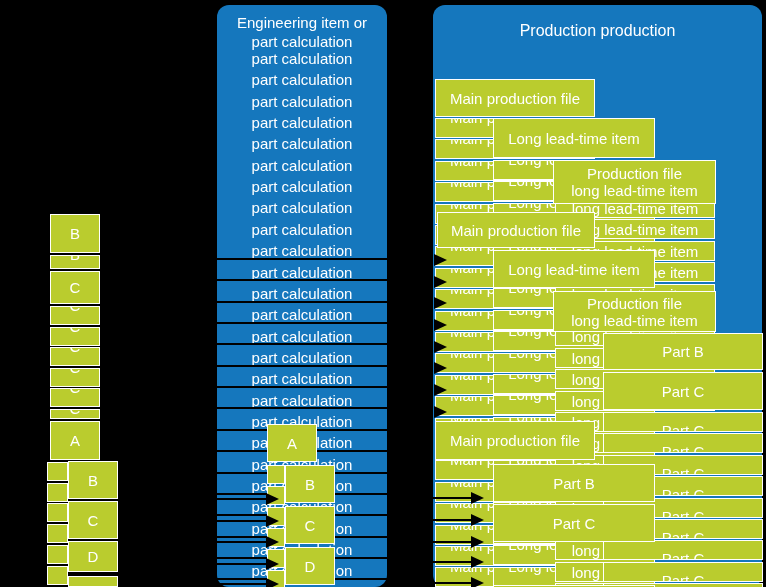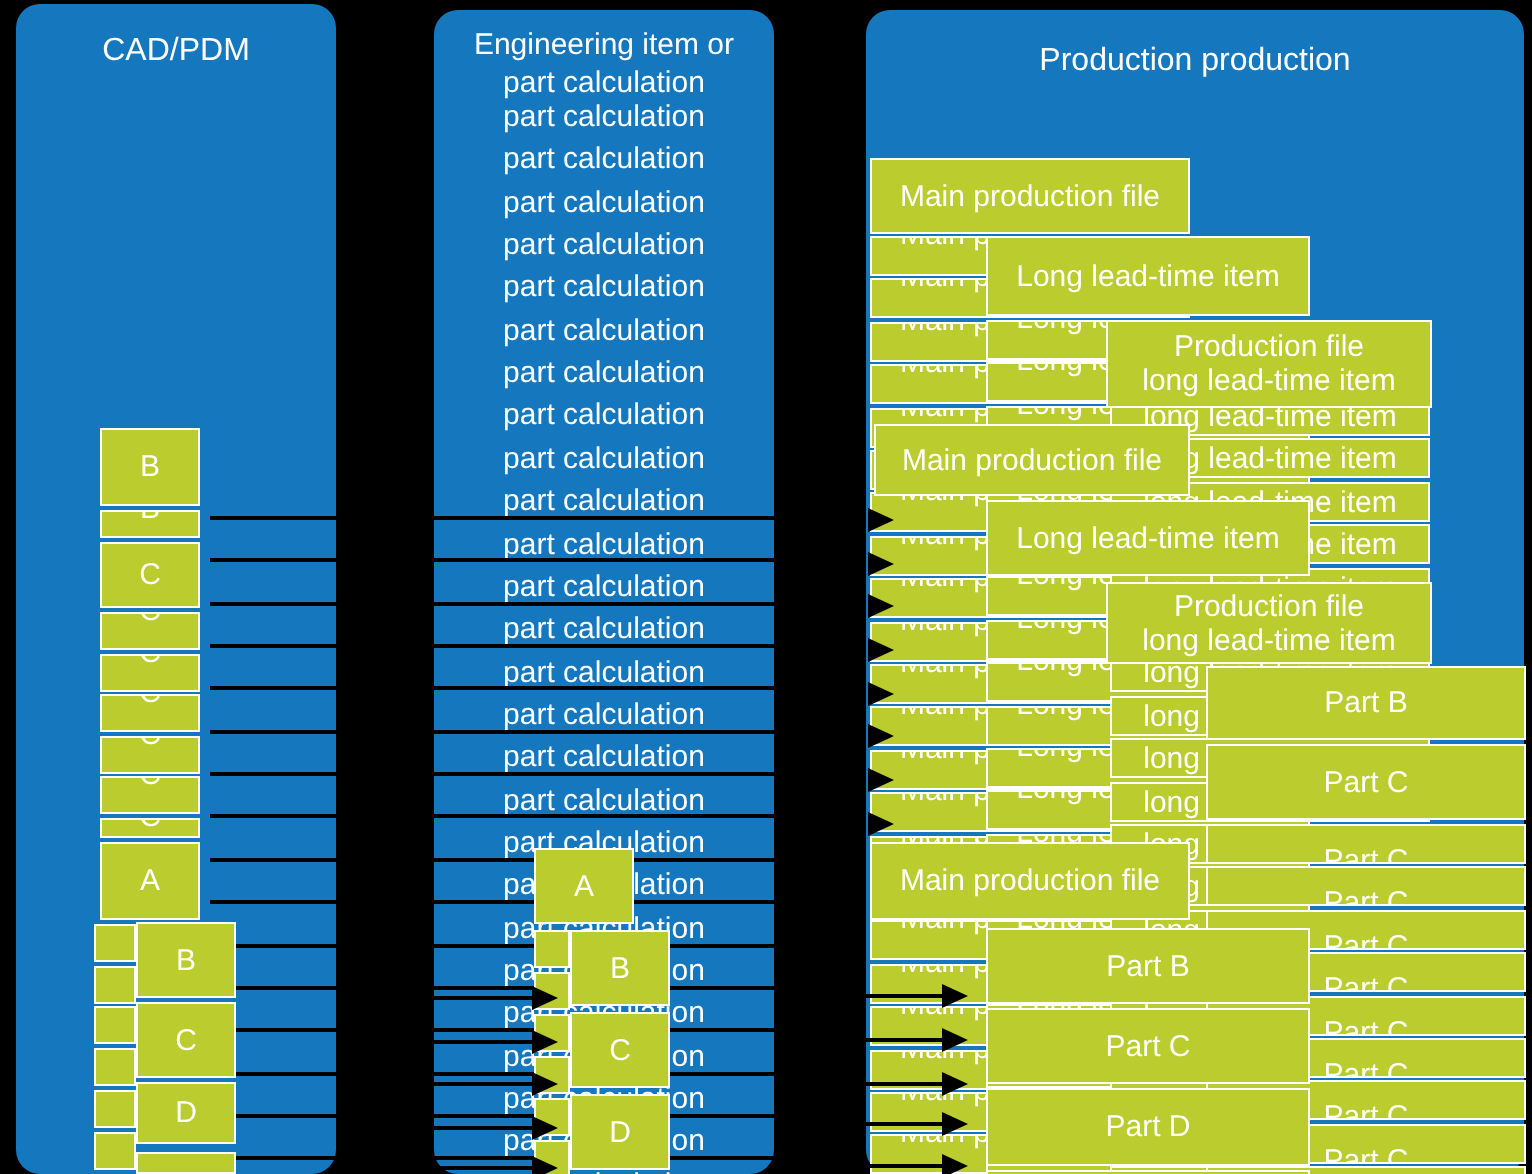--- a/index.html
+++ b/index.html
@@ -24,23 +24,20 @@
   .sliv .t{position:absolute;left:0;right:0;text-align:center;line-height:20px;white-space:nowrap;}
   .clip-b .t{top:-11px;}
   .clip-t .t{top:8px;}
   .ahead{position:absolute;width:0;height:0;border-top:6px solid transparent;
          border-bottom:6px solid transparent;border-left:13px solid #000;}
 </style>
 </head>
 <body>
 
 <div id="canvas">
-  <div class="panel" id="panel-left" style="background: rgb(21, 119, 189);">
-    <div class="ptitle">CAD/PDM</div>
-  </div>
   <div class="panel" id="panel-middle" style="background: rgb(21, 119, 189);">
     <div class="ptitle" style="white-space:pre-line;">Engineering item or
 part calculation</div>
   </div>
   <div class="panel" id="panel-right" style="background: rgb(21, 119, 189);">
     <div class="ptitle">Production production</div>
   </div>
 <div class="mrow" style="top: 48px;">part calculation</div>
     <div class="mrow" style="top: 69px;">part calculation</div>
     <div class="mrow" style="top: 91px;">part calculation</div>
@@ -331,21 +328,20 @@
 long lead-time item</div>
     <div class="gbox" style="left: 437px; top: 212px; width: 158px; height: 36px; background: rgb(186, 204, 46);">Main production file</div>
     <div class="gbox" style="left: 493px; top: 250px; width: 162px; height: 38px; background: rgb(186, 204, 46);">Long lead-time item</div>
     <div class="gbox" style="left: 553px; top: 291px; width: 163px; height: 41px; background: rgb(186, 204, 46);">Production file
 long lead-time item</div>
     <div class="gbox" style="left: 603px; top: 333px; width: 160px; height: 37px; background: rgb(186, 204, 46);">Part B</div>
     <div class="gbox" style="left: 603px; top: 372px; width: 160px; height: 38px; background: rgb(186, 204, 46);">Part C</div>
     <div class="gbox" style="left: 435px; top: 421px; width: 160px; height: 39px; background: rgb(186, 204, 46);">Main production file</div>
     <div class="gbox" style="left: 493px; top: 464px; width: 162px; height: 38px; background: rgb(186, 204, 46);">Part B</div>
     <div class="gbox" style="left: 493px; top: 504px; width: 162px; height: 38px; background: rgb(186, 204, 46);">Part C</div>
-    <div class="gbox" style="left: 493px; top: 544px; width: 162px; height: 39px; background: rgb(186, 204, 46);">Part D</div>
     <div class="sliv clip-t" style="left: 493px; top: 585px; width: 162px; height: 20px; background: rgb(186, 204, 46);"></div>
     <div class="ahead" style="left: 434px; top: 254px;"></div>
     <div class="ahead" style="left: 434px; top: 276px;"></div>
     <div class="ahead" style="left: 434px; top: 297px;"></div>
     <div class="ahead" style="left: 434px; top: 319px;"></div>
     <div class="ahead" style="left: 434px; top: 341px;"></div>
     <div class="ahead" style="left: 434px; top: 362px;"></div>
     <div class="ahead" style="left: 434px; top: 384px;"></div>
     <div class="ahead" style="left: 434px; top: 406px;"></div>
     <div class="hline" style="left: 433px; top: 497px; width: 38px;"></div>

